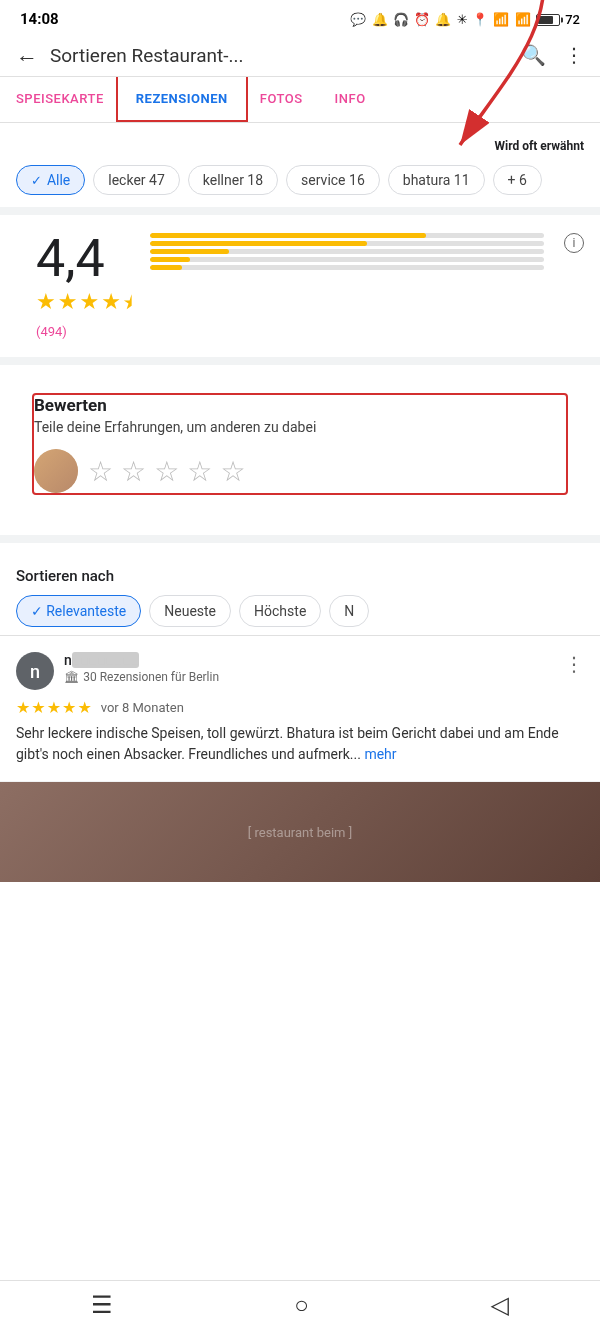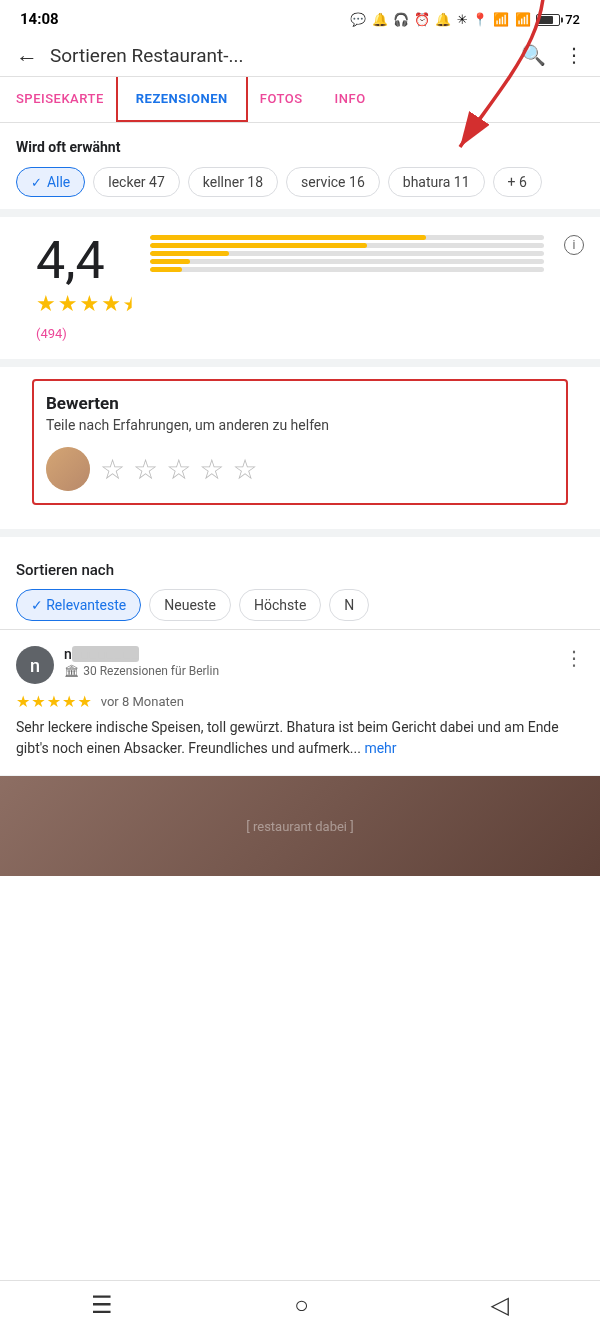--- a/index.html
+++ b/index.html
@@ -100,24 +100,25 @@
     }
     .tab.active {
       color: #1a73e8;
       border-bottom: 2px solid #1a73e8;
       font-weight: 700;
     }
 
     
     .section { padding: 16px 16px 12px; border-bottom: 8px solid #f1f3f4; }
     .section-title {
-      font-size: 14px;
+      font-size: 12px;
       font-weight: 700;
       color: #202124;
       margin-bottom: 12px;
+      text-align: right;
     }
     .chips { display: flex; flex-wrap: wrap; gap: 8px; }
     .chip {
       border: 1px solid #dadce0;
       border-radius: 20px;
       padding: 6px 14px;
       font-size: 14px;
       color: #444;
       cursor: pointer;
       background: #fff;
@@ -173,24 +174,24 @@
       align-items: center;
       justify-content: center;
       font-size: 12px;
       color: #666;
       cursor: pointer;
       margin-left: 4px;
     }
 
     
     .bewerten-section {
-      margin: 8px 16px;
+      margin: 24px 16px;
       border: 2px solid #d32f2f;
       border-radius: 4px;
-      padding: 12px;
+      padding: 0;
       background: #fff;
     }
     .bewerten-title {
       font-size: 17px;
       font-weight: 700;
       color: #202124;
       margin-bottom: 4px;
     }
     .bewerten-desc {
       font-size: 14px;
@@ -413,21 +414,21 @@
         <polygon points="0 0, 10 3.5, 0 7" fill="#d32f2f"></polygon>
       </marker>
     </defs>
     <path d="M160,10 C180,80 120,140 80,200" stroke="#d32f2f" stroke-width="3.5" fill="none" marker-end="url(#arrowhead)"></path>
   </svg>
 </div>
 
 <div style="padding: 4px 16px 16px; background:#fff; border-bottom: 8px solid #f1f3f4;">
   <div class="bewerten-section">
     <div class="bewerten-title">Bewerten</div>
-    <div class="bewerten-desc">Teile nach Erfahrungen, um anderen zu helfen</div>
+    <div class="bewerten-desc">Teile deine Erfahrungen, um anderen zu dabei</div>
     <div class="bewerten-row">
       <div class="avatar">
         <div style="width:100%;height:100%;background:linear-gradient(135deg,#d4a574,#b8896a);border-radius:50%;"></div>
       </div>
       <div class="star-row">
         <span class="star-empty">☆</span>
         <span class="star-empty">☆</span>
         <span class="star-empty">☆</span>
         <span class="star-empty">☆</span>
         <span class="star-empty">☆</span>
@@ -472,21 +473,21 @@
     <span class="review-stars">★★★★★</span>
     <span class="review-time">vor 8 Monaten</span>
   </div>
   <div class="review-text">
     <span>Sehr leckere indische Speisen, toll gewürzt. Bhatura ist beim Gericht dabei und am Ende gibt's noch einen Absacker. Freundliches und aufmerk...</span>
     <span class="review-more">mehr</span>
   </div>
 </div>
 
 <div class="image-strip">
-  <span>[ restaurant dabei ]</span>
+  <span>[ restaurant beim ]</span>
 </div>
 
 <div style="height:60px;"></div>
 
 <div class="bottom-nav">
   <span class="nav-icon">☰</span>
   <span class="nav-icon">○</span>
   <span class="nav-icon">◁</span>
 </div>
 

